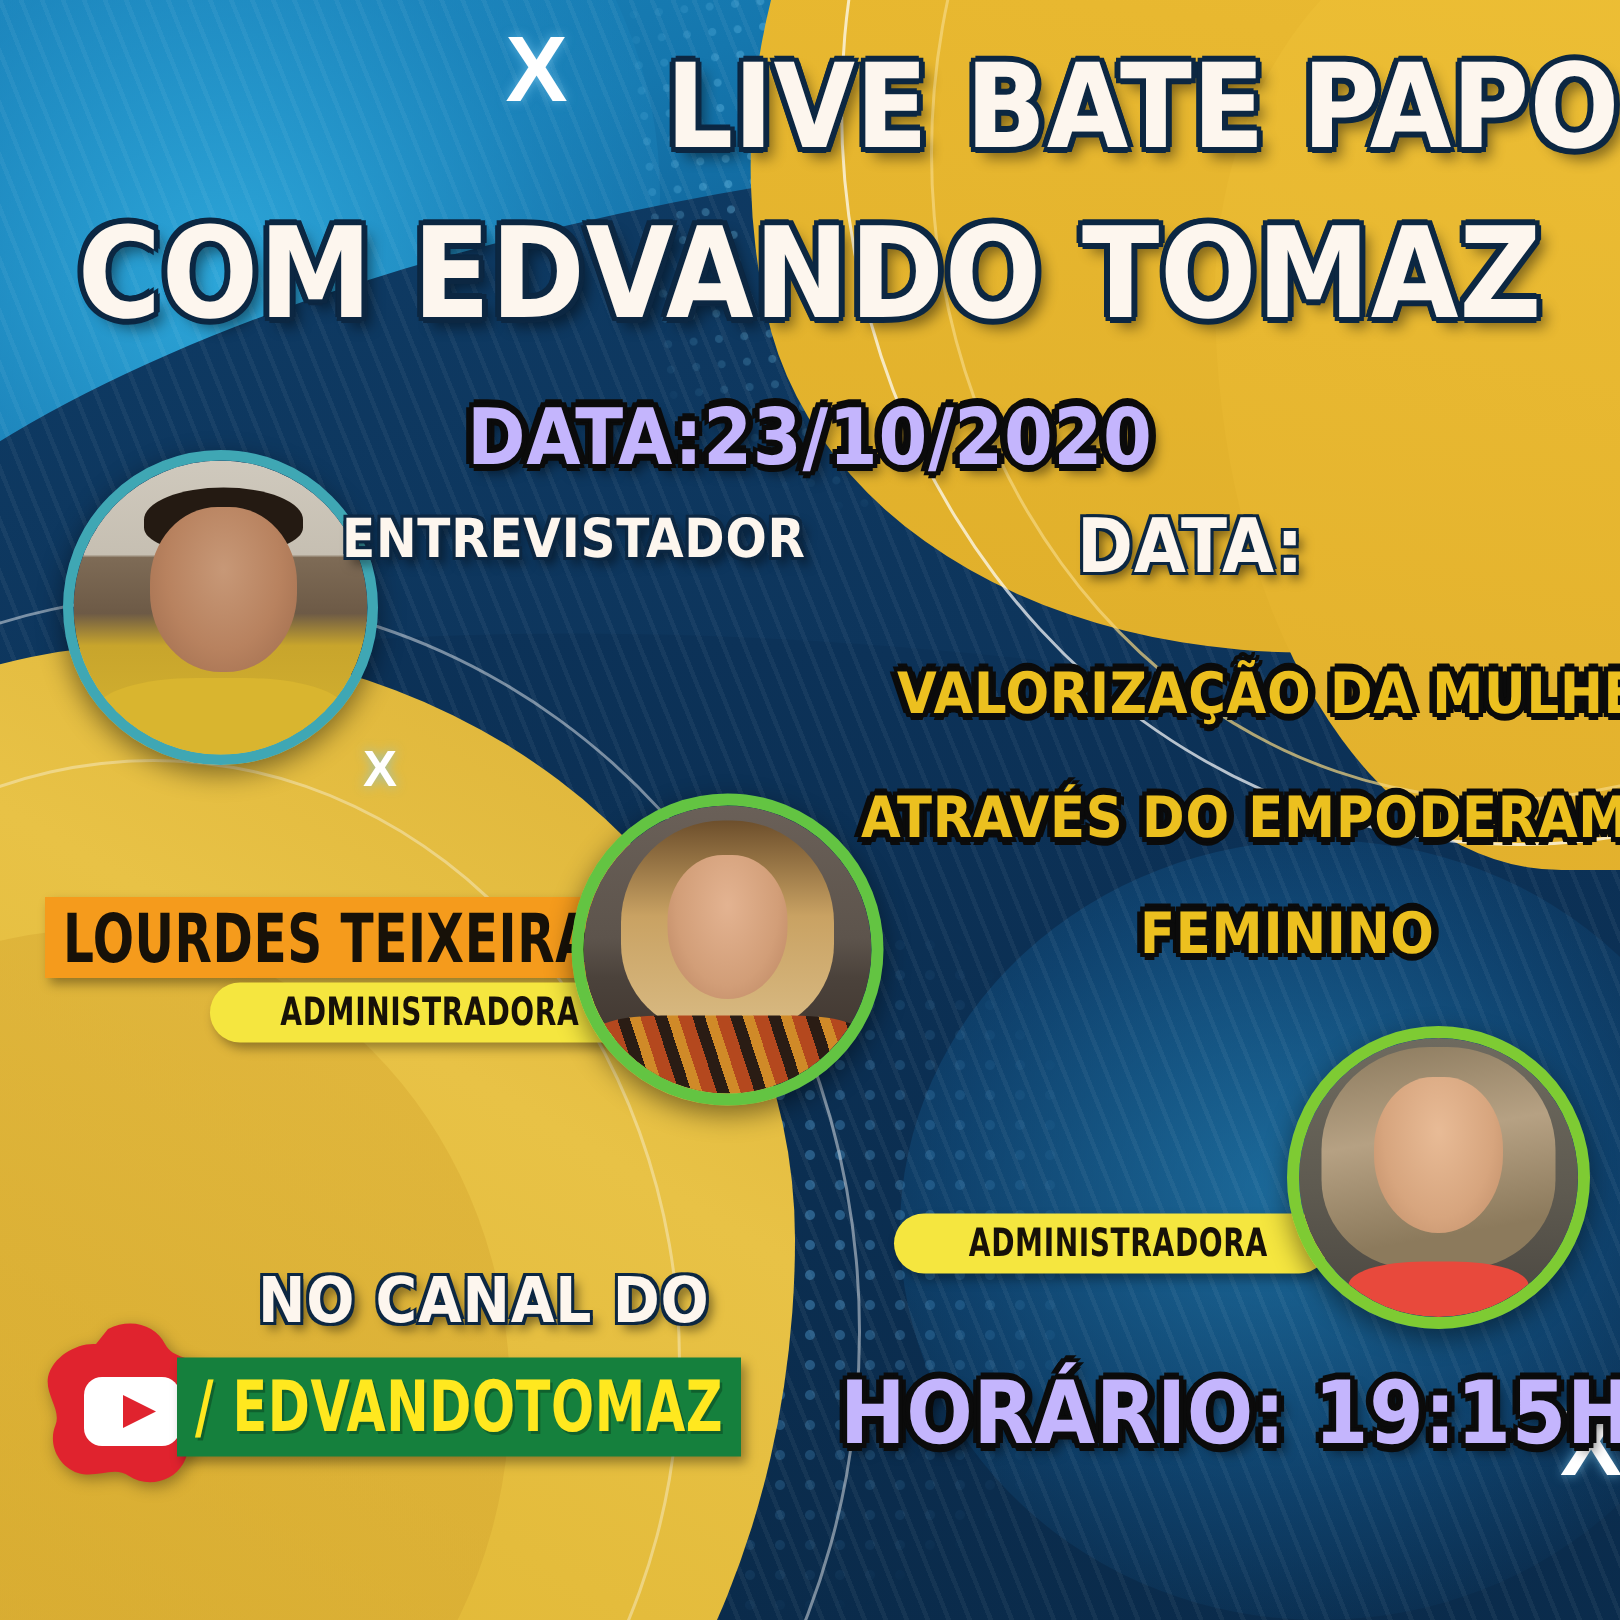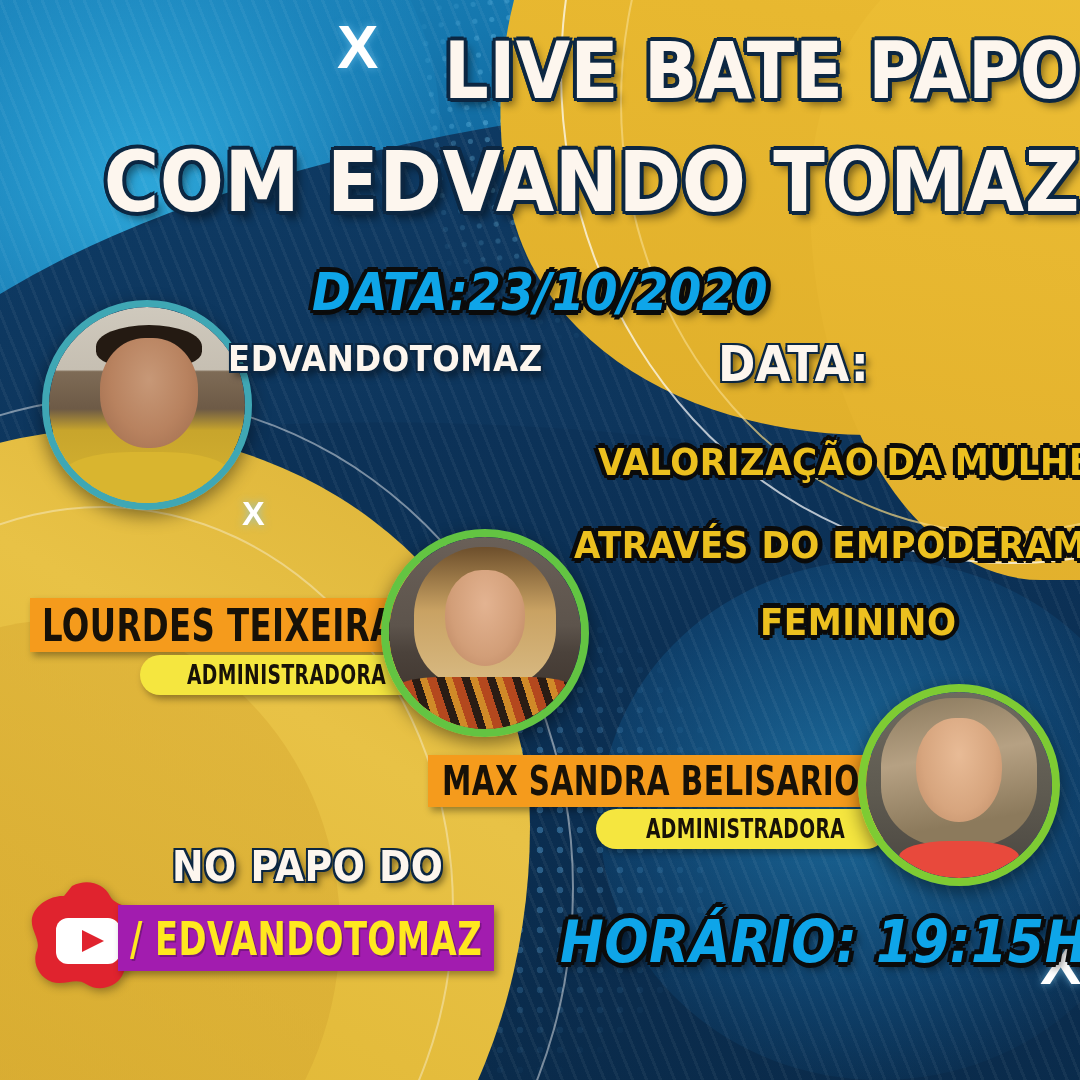--- a/index.html
+++ b/index.html
@@ -131,31 +131,30 @@
     color:#fdf6ee;
     font-size:78px;
     text-shadow:
       -3px -3px 0 #0c2742, 3px -3px 0 #0c2742,
       -3px  3px 0 #0c2742, 3px  3px 0 #0c2742,
        0px -4px 0 #0c2742, 0px  4px 0 #0c2742,
       -4px  0px 0 #0c2742, 4px  0px 0 #0c2742,
        6px 7px 9px rgba(0,0,0,.45);
   }
   #title1{left:0;right:0;top:26px;text-align:right;}
-  #title2{left:0;right:0;top:133px;text-align:right;font-size:84px;}
+  #title2{left:0;right:0;top:133px;text-align:center;font-size:84px;}
 
   .yellow-out{
-    color:#0ea5e9;
+    color:#c4b5fd;
     text-shadow:
       -3px -3px 0 #0b0b0b, 3px -3px 0 #0b0b0b,
       -3px  3px 0 #0b0b0b, 3px  3px 0 #0b0b0b,
        0   -5px 0 #0b0b0b, 0    5px 0 #0b0b0b,
       -5px  0   0 #0b0b0b, 5px  0   0 #0b0b0b,
        5px 6px 8px rgba(0,0,0,.5);
-    font-style: italic;
   }
   .gold-out{
     color:#ecc01f;
     text-shadow:
       -3px -3px 0 #0b0b0b, 3px -3px 0 #0b0b0b,
       -3px  3px 0 #0b0b0b, 3px  3px 0 #0b0b0b,
        0   -5px 0 #0b0b0b, 0    5px 0 #0b0b0b,
       -5px  0   0 #0b0b0b, 5px  0   0 #0b0b0b;
   }
   .white-out{
@@ -206,21 +205,21 @@
 
   
   .banner{
     position:absolute;
     display:flex;align-items:center;
     color:#171108;
     box-shadow:3px 4px 7px rgba(0,0,0,.35);
   }
   .banner-orange{background:#f59b1c;}
   .banner-yellow{background:#f5e63f;border-radius:26px;}
-  .banner-red{background:#a21caf;}
+  .banner-red{background:#15803d;}
 
   #label-entrevistador{position:absolute;left:228px;top:338px;font-size:36px;}
   #banner-edvando{left:226px;top:392px;width:344px;height:58px;padding:0 14px;}
   #banner-edvando span{font-size:46px;}
 
   #tema-heading{position:absolute;left:718px;top:335px;font-size:50px;}
   .tema-line{position:absolute;font-size:38px;white-space:nowrap;}
   #tema-l1{left:598px;top:440px;}
   #tema-l2{left:574px;top:523px;}
   #tema-l3{left:718px;top:600px;padding-left:42px;}
@@ -289,21 +288,21 @@
     <div class="photo-inner">
       <div class="p1">
         <div class="hair"></div>
         <div class="face"></div>
         <div class="shirt"></div>
       </div>
     </div>
   </div>
 
   <div id="label-entrevistador">
-    <span class="cond-l cond white-out">EDVANDOTOMAZ</span>
+    <span class="cond-l cond white-out">ENTREVISTADOR</span>
   </div>
 
   <div id="tema-heading">
     <span class="cond cond-l white-out">DATA:</span>
   </div>
   <div class="tema-line" id="tema-l1">
     <span class="cond cond-l gold-out">VALORIZAÇÃO DA MULHER</span>
   </div>
   <div class="tema-line" id="tema-l2">
     <span class="cond cond-l gold-out">ATRAVÉS DO EMPODERAMENTO</span>
@@ -321,38 +320,35 @@
   <div class="photo" id="photo-lourdes">
     <div class="photo-inner">
       <div class="p2">
         <div class="hair"></div>
         <div class="face"></div>
         <div class="dress"></div>
       </div>
     </div>
   </div>
 
-  <div class="banner banner-orange" id="banner-max">
-    <span class="cond cond-l">MAX SANDRA BELISARIO</span>
-  </div>
   <div class="banner banner-yellow" id="badge-max">
     <span class="cond">ADMINISTRADORA</span>
   </div>
   <div class="photo" id="photo-max">
     <div class="photo-inner">
       <div class="p3">
         <div class="hair"></div>
         <div class="face"></div>
         <div class="top"></div>
       </div>
     </div>
   </div>
 
   <div id="label-canal">
-    <span class="cond cond-l white-out">NO PAPO DO</span>
+    <span class="cond cond-l white-out">NO CANAL DO</span>
   </div>
 
   <svg id="youtube-icon" viewBox="0 0 136 128">
     <path fill="#e0232e" d="M54 8 C70 0 86 6 92 18 C97 28 110 26 119 35 C129 45 126 60 116 68
                              C107 75 110 88 104 98 C97 110 80 114 68 106 C58 99 46 108 34 104
                              C20 99 14 84 19 72 C23 62 12 52 14 40 C17 26 34 17 46 18 Z"></path>
     <rect x="38" y="40" width="64" height="46" rx="12" ry="12" fill="#ffffff"></rect>
     <path d="M64 52 L86 63 L64 74 Z" fill="#e0232e"></path>
   </svg>
 

